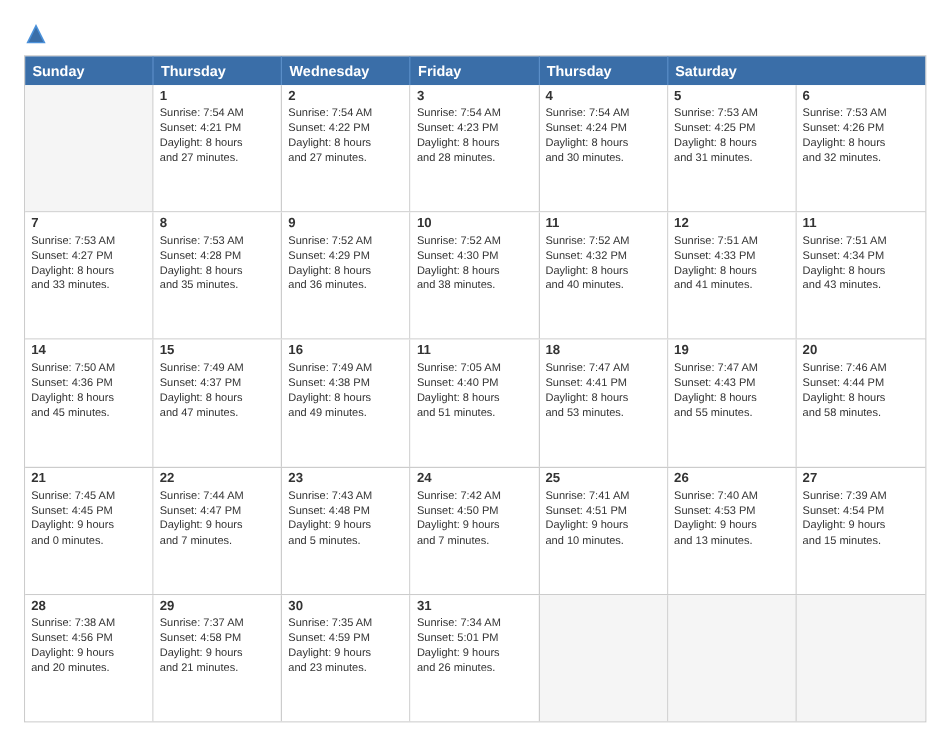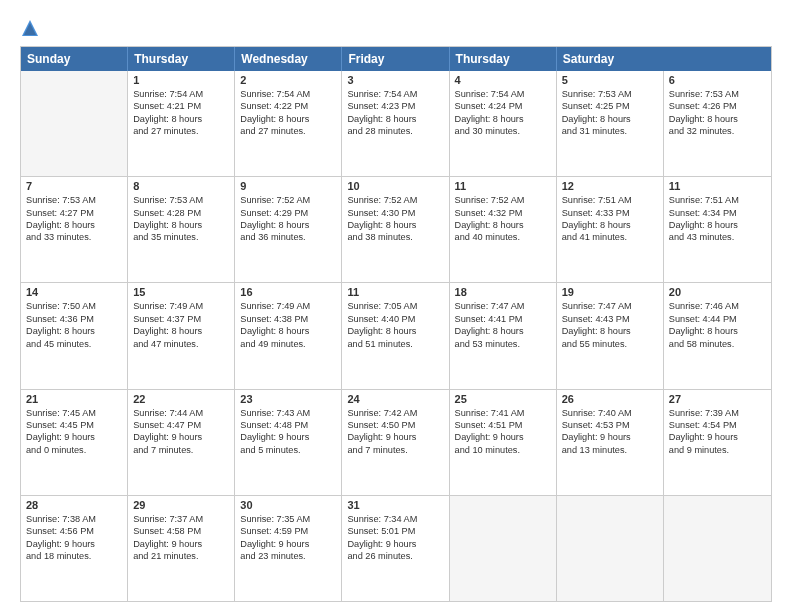--- a/index.html
+++ b/index.html
@@ -330,30 +330,30 @@
             <span class="cell-line">Sunrise: 7:40 AM</span>
             <span class="cell-line">Sunset: 4:53 PM</span>
             <span class="cell-line">Daylight: 9 hours</span>
             <span class="cell-line">and 13 minutes.</span>
           </div>
           <div class="cal-cell">
             <span class="day-num">27</span>
             <span class="cell-line">Sunrise: 7:39 AM</span>
             <span class="cell-line">Sunset: 4:54 PM</span>
             <span class="cell-line">Daylight: 9 hours</span>
-            <span class="cell-line">and 9 minutes.</span>
+            <span class="cell-line">and 15 minutes.</span>
           </div>
         </div>
         <div class="cal-week">
           <div class="cal-cell">
             <span class="day-num">28</span>
             <span class="cell-line">Sunrise: 7:38 AM</span>
             <span class="cell-line">Sunset: 4:56 PM</span>
             <span class="cell-line">Daylight: 9 hours</span>
-            <span class="cell-line">and 18 minutes.</span>
+            <span class="cell-line">and 20 minutes.</span>
           </div>
           <div class="cal-cell">
             <span class="day-num">29</span>
             <span class="cell-line">Sunrise: 7:37 AM</span>
             <span class="cell-line">Sunset: 4:58 PM</span>
             <span class="cell-line">Daylight: 9 hours</span>
             <span class="cell-line">and 21 minutes.</span>
           </div>
           <div class="cal-cell">
             <span class="day-num">30</span>

